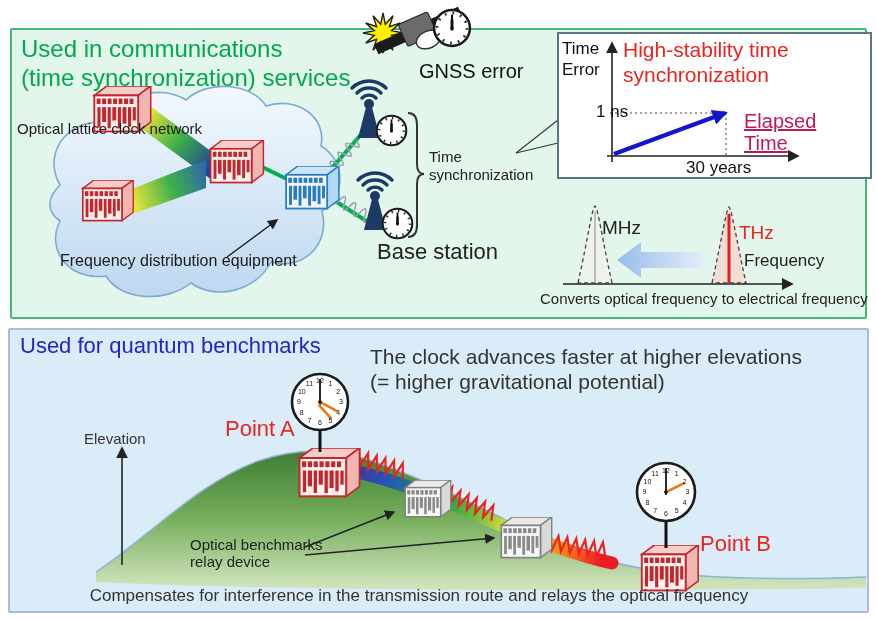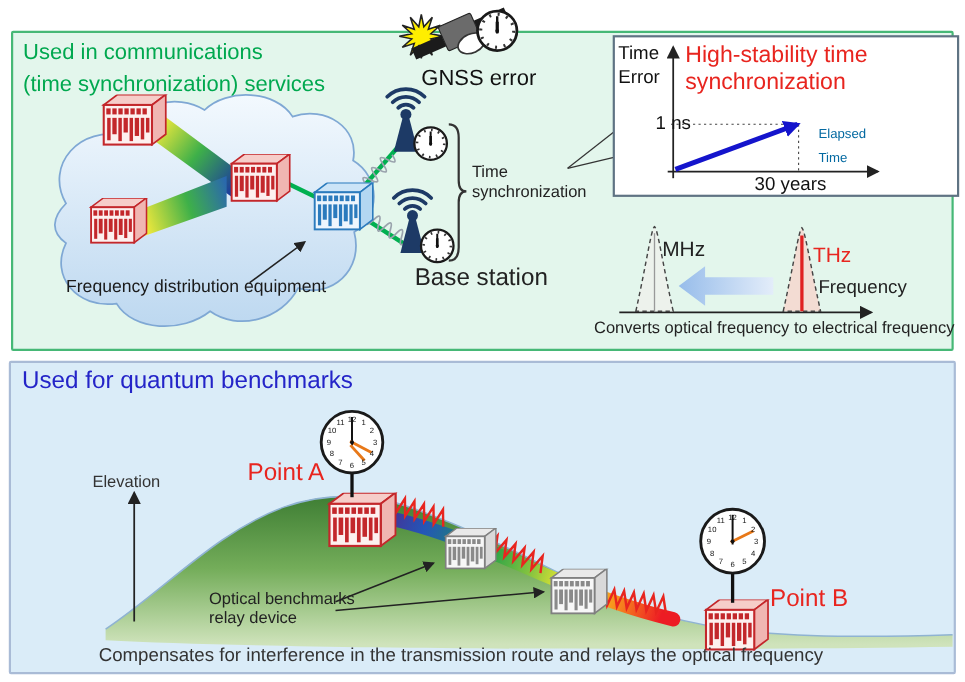--- a/index.html
+++ b/index.html
@@ -4,30 +4,30 @@
 <style>
   html,body{margin:0;padding:0;background:#fff;}
   .stage{position:relative;width:877px;height:620px;background:#fff;
          font-family:"Liberation Sans",sans-serif;overflow:hidden;}
   .panel{position:absolute;box-sizing:border-box;}
   .panel-top{left:10px;top:28px;width:857px;height:291px;background:#e3f6ec;border:2.5px solid #46b876;border-radius:2px;}
   .panel-bottom{left:8px;top:328px;width:861px;height:285px;background:#daecf8;border:2px solid #a9bbd6;border-radius:2px;}
   .gfx{position:absolute;left:0;top:0;}
   .txt{position:absolute;white-space:nowrap;}
   .txt span{display:block;}
-  .t-title{color:#00a84f;font-size:20px;line-height:29px;}
+  .t-title{color:#00a84f;font-size:24px;line-height:29px;}
   .t-small{color:#1a1a1a;font-size:15px;}
   .t-equip{color:#1a1a1a;font-size:16px;}
   .t-gnss{color:#111;font-size:20px;}
   .t-sync{color:#222;font-size:15px;line-height:18px;}
   .t-base{color:#222;font-size:22px;}
   .g-axis{color:#111;font-size:17px;line-height:21px;}
   .g-title{color:#e8251f;font-size:21px;line-height:25px;}
   .g-tick{color:#111;font-size:17px;}
-  .g-xlab{color:#0369a1;font-size:12px;line-height:22px;}
+  .g-xlab{color:#be185d;font-size:20px;line-height:22px;text-decoration:underline;}
   .f-lab{color:#222;font-size:19px;}
   .f-red{color:#e8251f;}
   .f-freq{color:#222;font-size:17px;}
   .f-cap{color:#222;font-size:15px;text-align:left;}
   .b-title{color:#2424c8;font-size:22px;}
   .b-desc{color:#333;font-size:21px;line-height:25px;}
   .b-red{color:#d8261c;font-size:19px;line-height:24px;font-family:"Liberation Serif",serif;}
   .b-red .ind{padding-left:19px;}
   .b-elev{color:#333;font-size:15px;}
   .b-point{color:#e8251f;font-size:22px;}
@@ -270,22 +270,23 @@
         <text x="-21.5" y="2.4" class="clocknum">9</text>
         <text x="-18.6" y="-8.4" class="clocknum">10</text>
         <text x="-10.8" y="-16.2" class="clocknum">11</text>
       </g>
   </svg>
 
   <div class="txt t-title" style="left:21px;top:34px;">
     <span>Used in communications</span>
     <span>(time synchronization) services</span>
   </div>
+  <div class="txt t-small" style="left:17px;top:120px;">Optical lattice clock network</div>
   <div class="txt t-equip" style="left:60px;top:252px;">Frequency distribution equipment</div>
-  <div class="txt t-gnss" style="left:383px;top:60px;">GNSS error</div>
+  <div class="txt t-gnss" style="left:419px;top:60px;">GNSS error</div>
   <div class="txt t-sync" style="left:429px;top:148px;">
     <span>Time</span>
     <span>synchronization</span>
   </div>
   <div class="txt t-base" style="left:377px;top:239px;">Base station</div>
 
   <div class="txt g-axis" style="left:562px;top:38px;">
     <span>Time</span>
     <span>Error</span>
   </div>
@@ -299,20 +300,24 @@
     <span>Time</span>
   </div>
   <div class="txt g-tick" style="left:686px;top:158px;">30 years</div>
 
   <div class="txt f-lab" style="left:602px;top:217px;">MHz</div>
   <div class="txt f-lab f-red" style="left:739px;top:222px;">THz</div>
   <div class="txt f-freq" style="left:744px;top:251px;">Frequency</div>
   <div class="txt f-cap" style="left:540px;top:290px;width:328px;">Converts optical frequency to electrical frequency</div>
 
   <div class="txt b-title" style="left:20px;top:333px;">Used for quantum benchmarks</div>
+  <div class="txt b-desc" style="left:370px;top:344px;">
+    <span>The clock advances faster at higher elevations</span>
+    <span>(= higher gravitational potential)</span>
+  </div>
   <div class="txt b-elev" style="left:84px;top:430px;">Elevation</div>
   <div class="txt b-point" style="left:225px;top:416px;">Point A</div>
   <div class="txt b-point" style="left:700px;top:531px;">Point B</div>
   <div class="txt b-relay" style="left:190px;top:536px;">
     <span>Optical benchmarks</span>
     <span>relay device</span>
   </div>
   <div class="txt b-cap" style="left:8px;top:586px;width:822px;">Compensates for interference in the transmission route and relays the optical frequency</div>
 
 </div>

